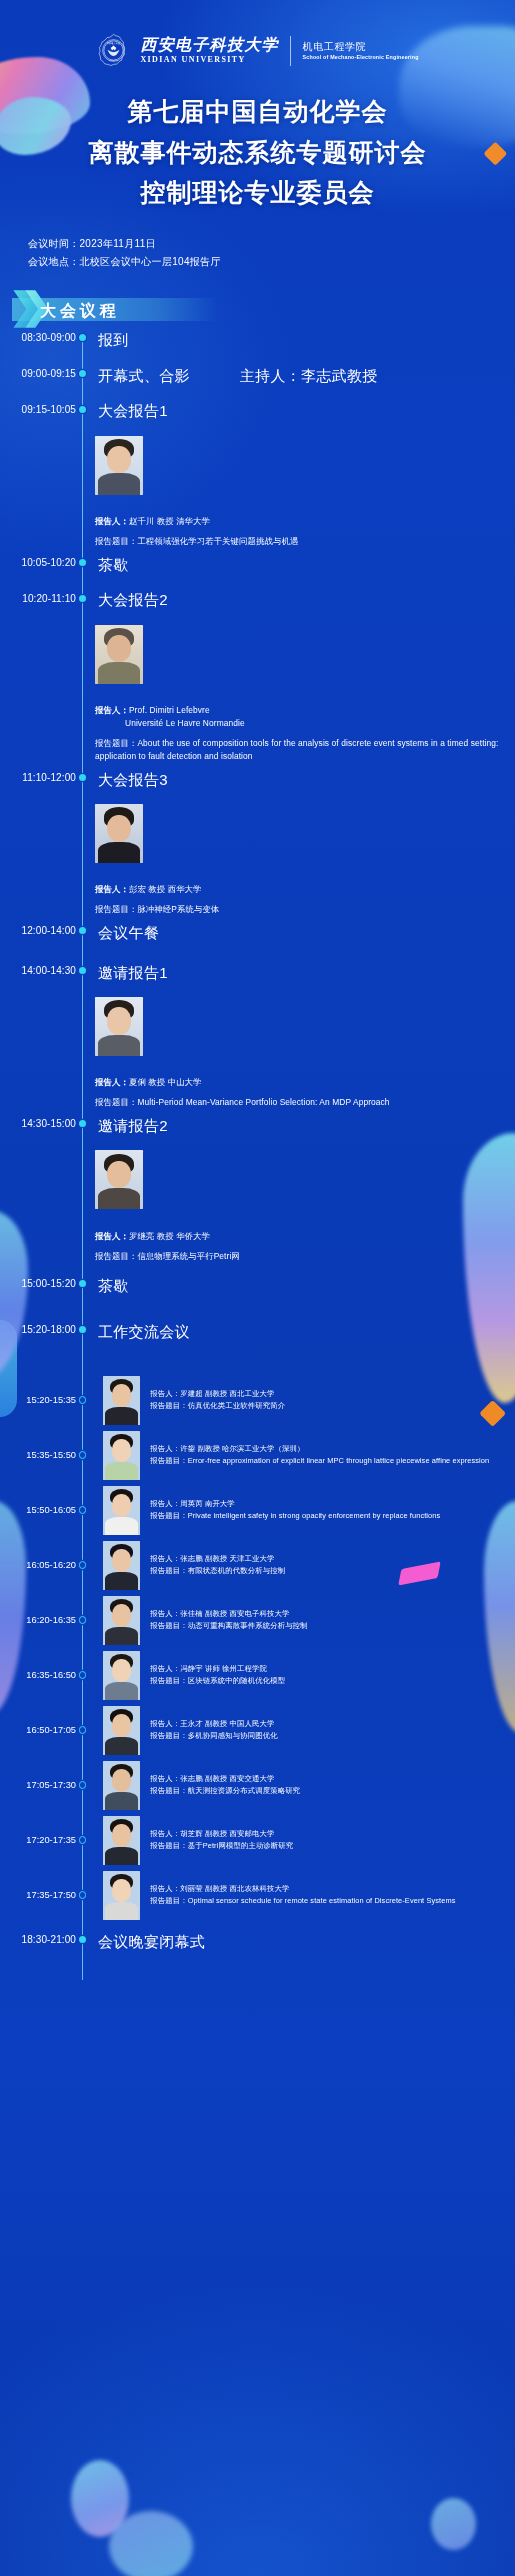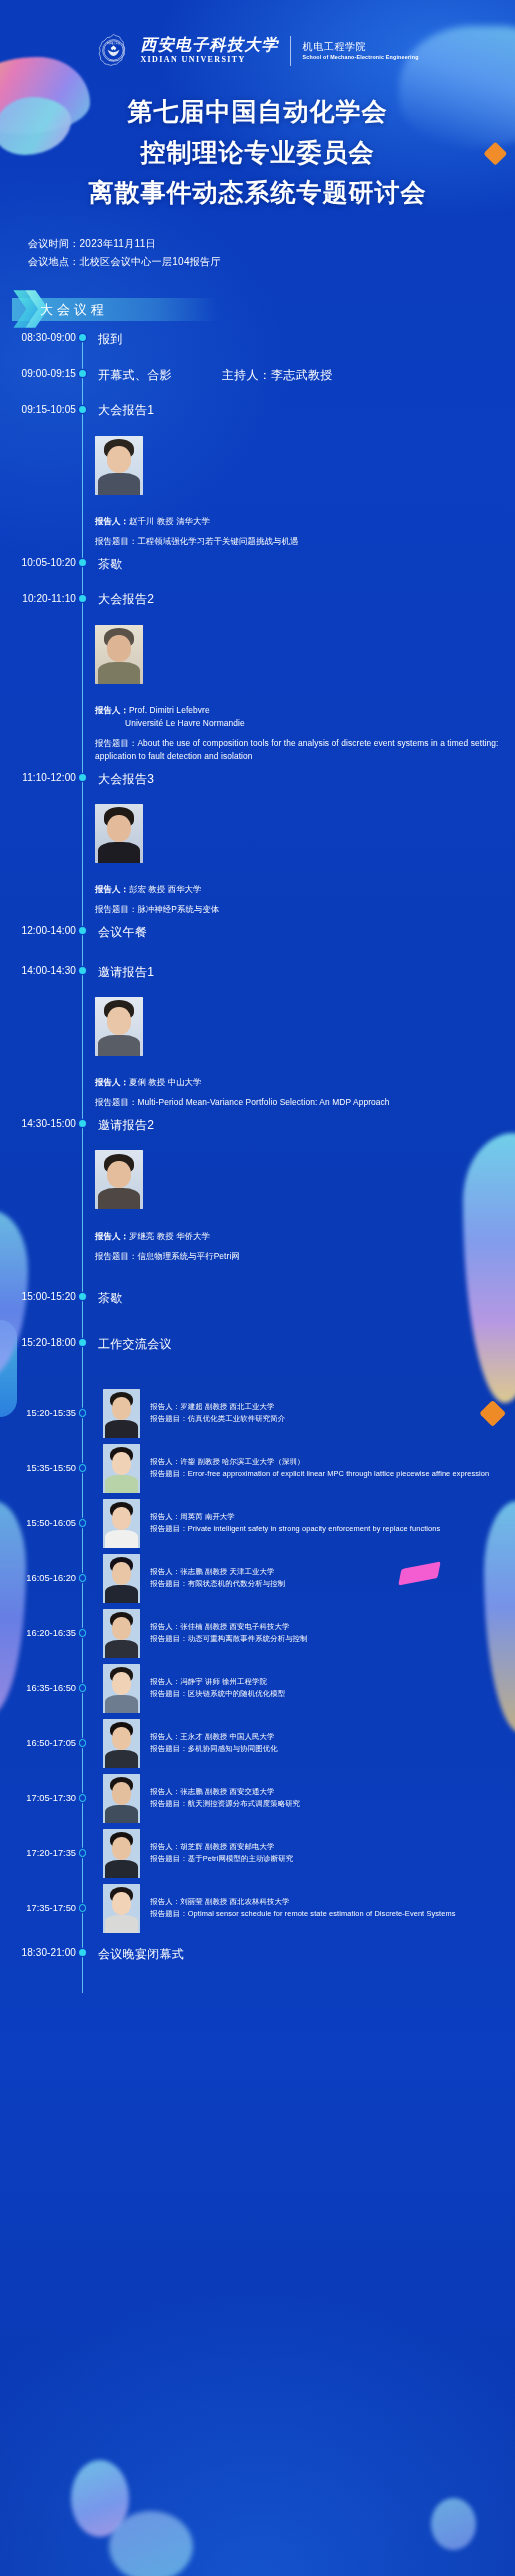--- a/index.html
+++ b/index.html
@@ -137,42 +137,42 @@
 
   
   .banner-wrap { position:relative; margin-top:22px; height:31px; }
   .banner-bar {
     position:absolute; left:11.6px; top:3.9px; width:206px; height:23px;
     background: linear-gradient(90deg, rgba(70,175,225,.92) 0%, rgba(60,150,215,.55) 70%, rgba(60,150,215,0) 100%);
   }
   .banner-arrow { position:absolute; left:11.6px; top:-5.2px; }
   .banner-text {
     position:absolute; left:40px; top:7px;
-    font-size:13px; font-weight:400; letter-spacing:3.9px;
+    font-size:16px; font-weight:700; letter-spacing:3.9px;
   }
 
   
   .agenda { position:relative; margin-top:6.4px; padding-bottom:26px; }
   .axis {
     position:absolute; left:82px; top:3.9px; bottom:6.4px; width:1.3px;
     background: rgba(110,215,245,.85);
   }
   .row { position:relative; display:flex; align-items:flex-start; min-height:28px; }
   .time {
     width:76px; text-align:right; flex:none;
     font-size:10px; letter-spacing:0.1px; padding-top:1.3px;
   }
   .dotcell { width:13px; flex:none; display:flex; justify-content:center; padding-top:3.2px; }
   .dot {
     width:7px; height:7px; border-radius:50%;
     background:#2fd8ef; box-shadow:0 0 0 1.3px rgba(11,62,192,1);
   }
   .dot.ring { background:#0b3ec0; border:1.9px solid #2fd8ef; width:7.7px; height:7.7px; }
   .label {
-    padding-left:9px; font-size:12px; letter-spacing:0.3px; padding-top:0px;
+    padding-left:9px; font-size:15px; letter-spacing:0.3px; padding-top:0px;
   }
   .label.host { display:flex; gap:50px; }
 
   
   .speaker {
     display:flex; gap:14px; margin:5.2px 0 7.7px 95px; padding-right:11.6px;flex-direction:column;
   }
   .photo {
     width:48px; height:59px; flex:none; border-radius:1.3px;
     background:#cfd8e8; overflow:hidden; position:relative;
@@ -250,22 +250,22 @@
     <div class="divider-v"></div>
 
     <div class="school-block">
       <div class="school-cn">机电工程学院</div>
       <div class="school-en">School of Mechano-Electronic Engineering</div>
     </div>
   </div>
 
   <div class="title-wrap">
     <div class="title-line">第七届中国自动化学会</div>
+    <div class="title-line">离散事件动态系统专题研讨会</div>
     <div class="title-line">控制理论专业委员会</div>
-    <div class="title-line">离散事件动态系统专题研讨会</div>
   </div>
 
   <div class="meta">
     <div class="meta-line">会议时间：2023年11月11日</div>
     <div class="meta-line">会议地点：北校区会议中心一层104报告厅</div>
   </div>
 
   <div class="banner-wrap">
     <div class="banner-bar"></div>
     <svg class="banner-arrow" width="39" height="40" viewBox="0 0 60 62">
@@ -439,21 +439,21 @@
       <div class="sp-text">
         <div class="sp-line first">
           <b>报告人：</b><span>罗继亮  教授  华侨大学</span>
         </div>
         <div class="sp-line">
           <span>报告题目：</span><span>信息物理系统与平行Petri网</span>
         </div>
       </div>
     </div>
 
-    <div class="row" style="margin-top:27px;">
+    <div class="row" style="margin-top:14px;">
       <div class="time">15:00-15:20</div>
       <div class="dotcell">
           <div class="dot"></div>
         </div>
       <div class="label">茶歇</div>
     </div>
 
     <div class="row" style="margin-top:18px;">
       <div class="time">15:20-18:00</div>
       <div class="dotcell">

